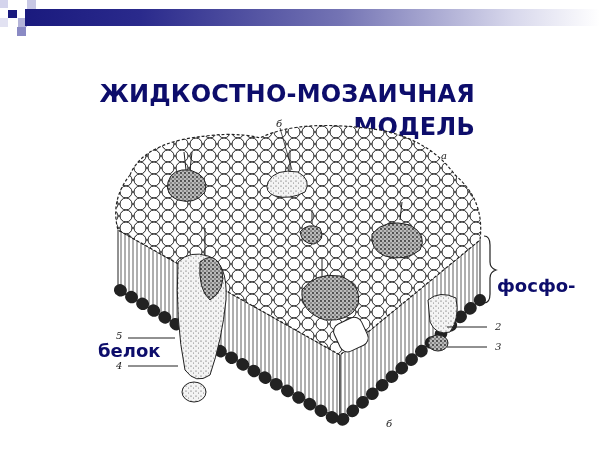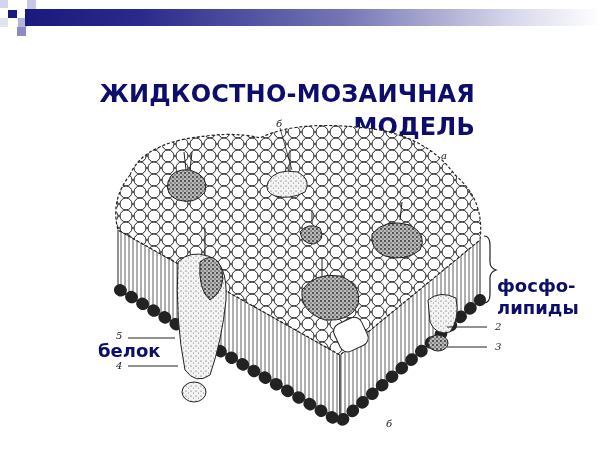--- a/index.html
+++ b/index.html
@@ -116,21 +116,20 @@
   <path d="M484,236 Q490,236 490,245 L490,262 Q490,268 496,270 Q490,272 490,278 L490,294 Q490,303 484,303" fill="none" stroke="#222" stroke-width="1.2"></path>
 
   <line x1="447" y1="327" x2="487" y2="327" stroke="#222" stroke-width="1"></line>
   <line x1="447" y1="347" x2="487" y2="347" stroke="#222" stroke-width="1"></line>
   <line x1="128" y1="338" x2="175" y2="338" stroke="#222" stroke-width="1"></line>
   <line x1="128" y1="366" x2="178" y2="366" stroke="#222" stroke-width="1"></line>
 </svg>
 
 <div class="label-blue" style="left:497px;top:258px;margin-top:17px;">
   <div>фосфо-</div>
-  <div>липиды</div>
 </div>
 <div class="label-blue" style="left:98px;top:340px;">белок</div>
 
 <div class="num" style="left:441px;top:150px;">а</div>
 <div class="num" style="left:276px;top:118px;">б</div>
 <div class="num" style="left:386px;top:418px;">б</div>
 <div class="num" style="left:495px;top:321px;">2</div>
 <div class="num" style="left:495px;top:341px;">3</div>
 <div class="num" style="left:116px;top:330px;">5</div>
 <div class="num" style="left:116px;top:360px;">4</div>

